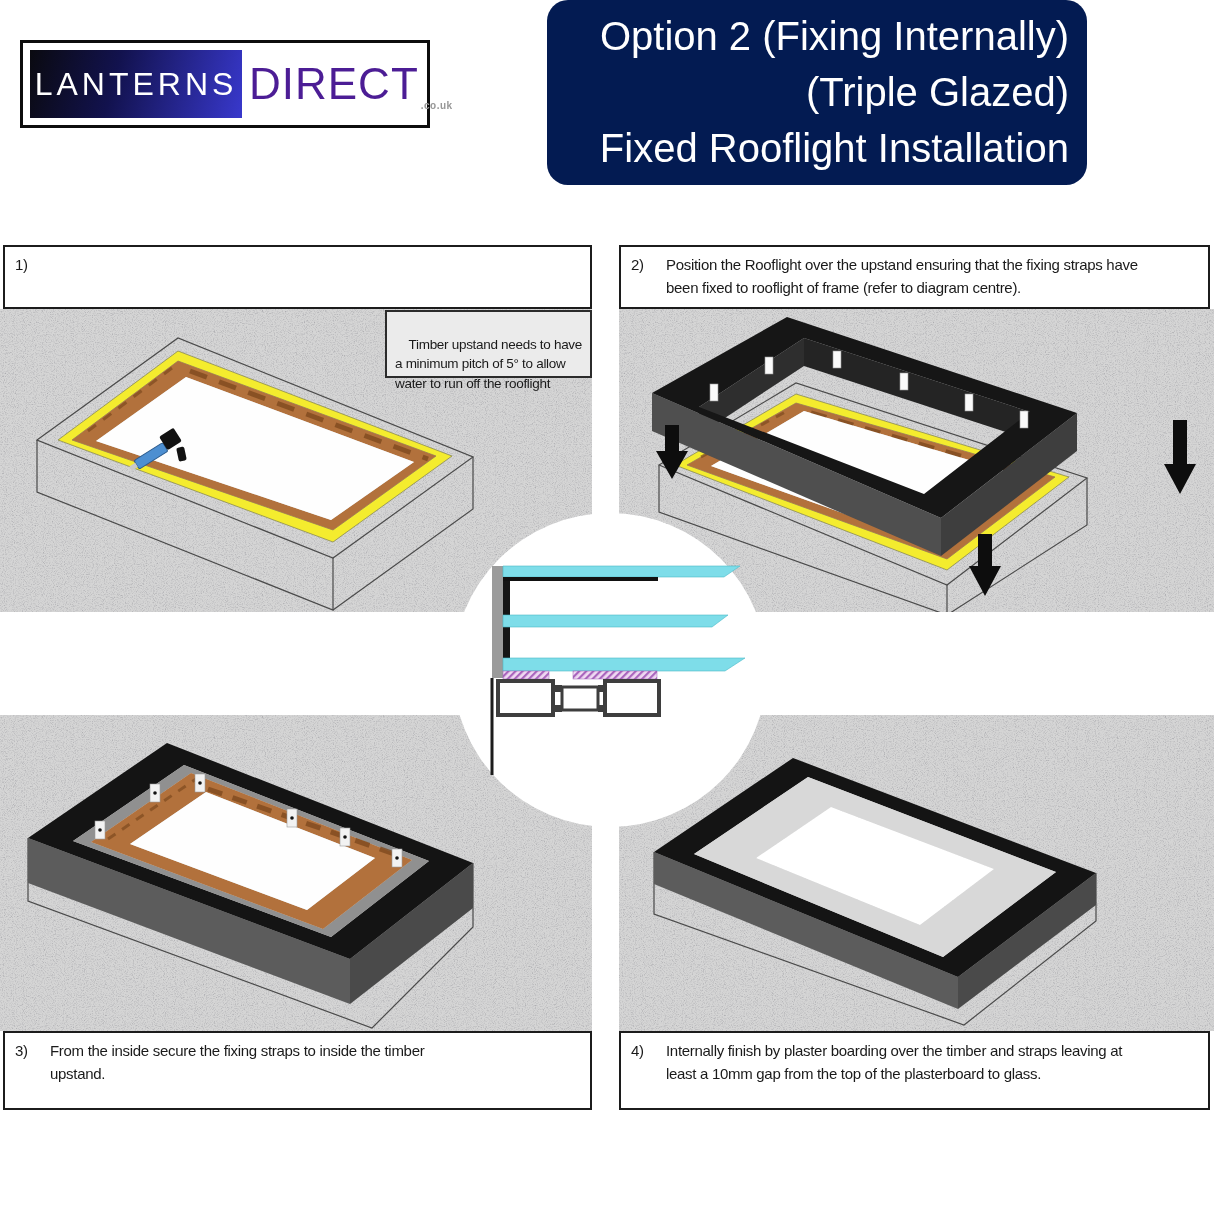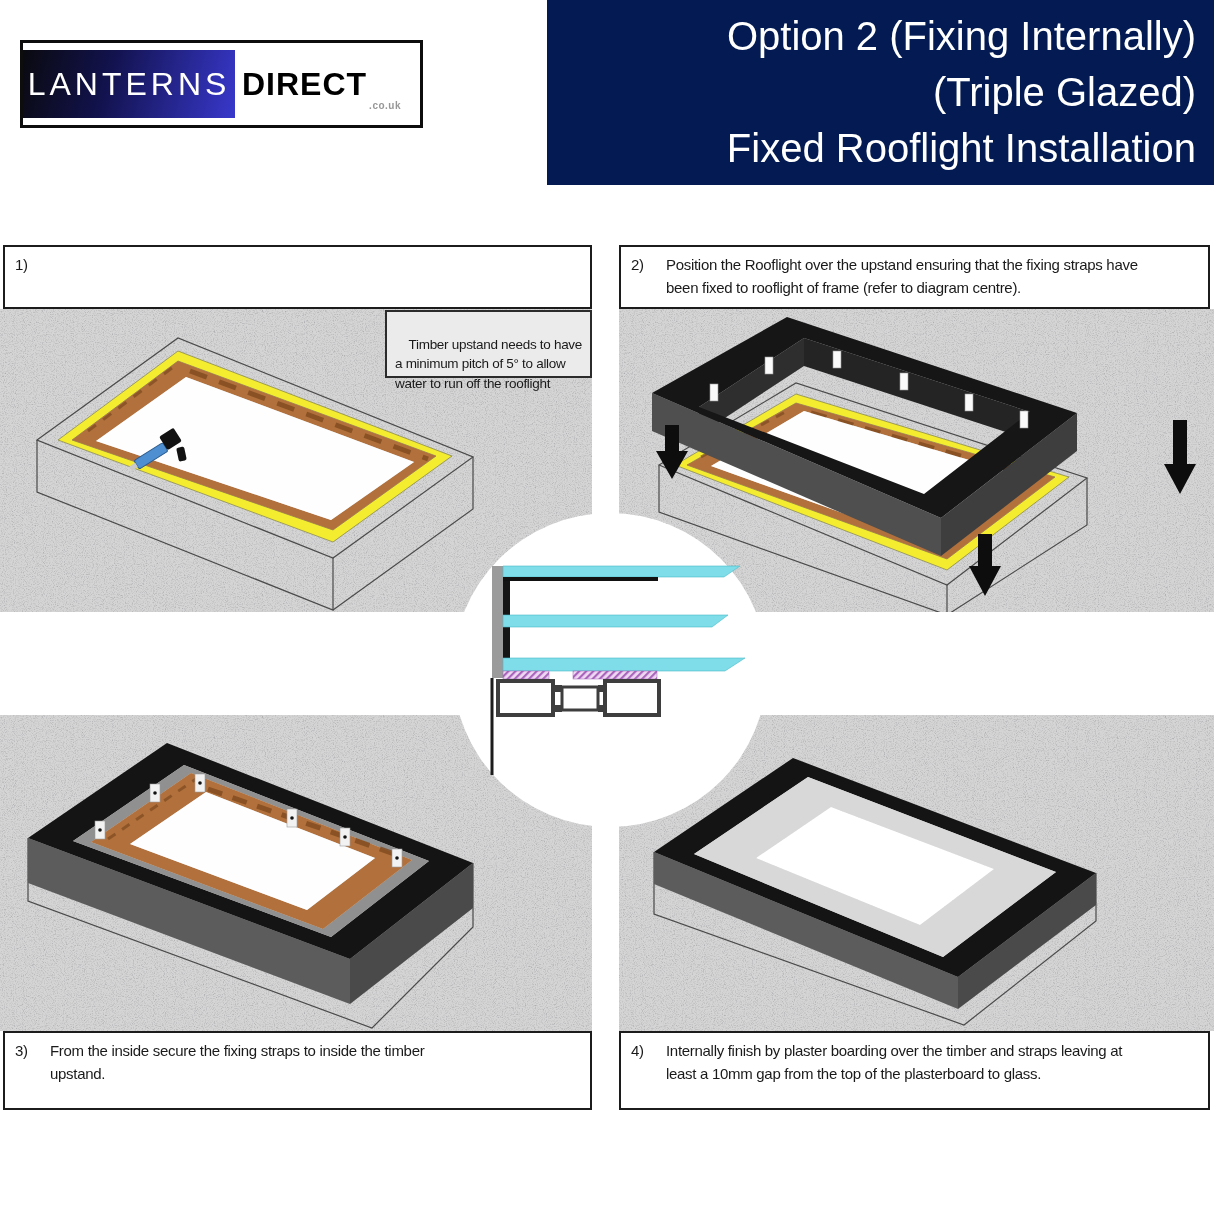--- a/index.html
+++ b/index.html
@@ -1,29 +1,29 @@
 <!DOCTYPE html>
 <html><head>
 <meta charset="utf-8">
 <style>
   html,body{margin:0;padding:0;background:#fff;}
   .page{position:relative;width:1214px;height:1214px;background:#ffffff;overflow:hidden;
         font-family:"Liberation Sans", sans-serif;color:#1a1a1a;}
 
   
   .logo-box{position:absolute;left:20px;top:40px;width:397px;height:82px;border:3px solid #0d0d0d;
-            background:#fff;display:flex;align-items:center;}
+            background:#fff;display:flex;align-items:center;padding-left:7px;}
   .logo-blue{width:212px;height:68px;background:linear-gradient(105deg,#0a0a10 0%,#12124e 40%,#3838cc 100%);
              display:flex;align-items:center;justify-content:center;flex:none;}
   .logo-primary{color:#fff;font-size:32px;letter-spacing:4px;font-weight:400;}
-  .logo-secondary{color:#000000;font-size:32px;font-weight:700;letter-spacing:1px;margin-left:7px;}
+  .logo-secondary{color:#4c1d95;font-size:44px;font-weight:400;letter-spacing:1px;margin-left:7px;}
   .logo-suffix{color:#979797;font-size:10px;font-weight:700;align-self:flex-end;margin:0 0 14px 2px;letter-spacing:0.5px;}
 
-  .banner{position:absolute;left:547px;top:0;width:667px;height:185px;background:#031B52;
-          color:#fff;text-align:right;box-sizing:border-box;padding:8px 18px 0 0;}
+  .banner{position:absolute;left:547px;top:0;width:540px;height:185px;background:#031B52;
+          color:#fff;text-align:right;box-sizing:border-box;padding:8px 18px 0 0;border-radius:21px;}
   .banner .line{font-size:40px;line-height:56px;font-weight:400;white-space:nowrap;}
 
   
   .step-box{position:absolute;background:#fff;border:2px solid #1c1c1c;box-sizing:border-box;
             display:flex;gap:9px;padding:6px 8px 0 10px;font-size:15px;letter-spacing:-0.3px;line-height:1.55;}
   .step-num{flex:none;width:26px;}
   .step-text{white-space:pre-line;}
   .sb1{left:3px;top:245px;width:589px;height:64px;}
   .sb2{left:619px;top:245px;width:591px;height:64px;}
   .sb3{left:3px;top:1031px;width:589px;height:79px;}

